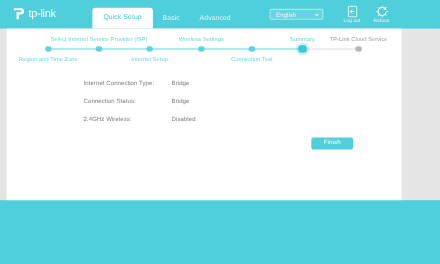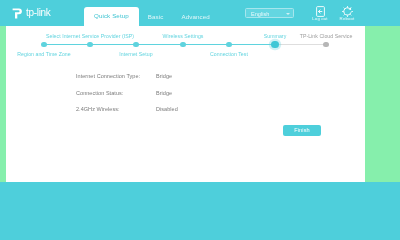--- a/index.html
+++ b/index.html
@@ -12,21 +12,21 @@
     overflow: hidden;
     background: #4ecfdb;
     font-family: "Liberation Sans", sans-serif;
     -webkit-font-smoothing: antialiased;
   }
 
   #app {
     position: relative;
     width: 400px;
     height: 182px;
-    background: #86efac;
+    background: #e5e5e5;
   }
 
   
   .header {
     position: absolute;
     left: 0; top: 0;
     width: 400px;
     height: 26px;
     background: #4ecfdb;
   }

